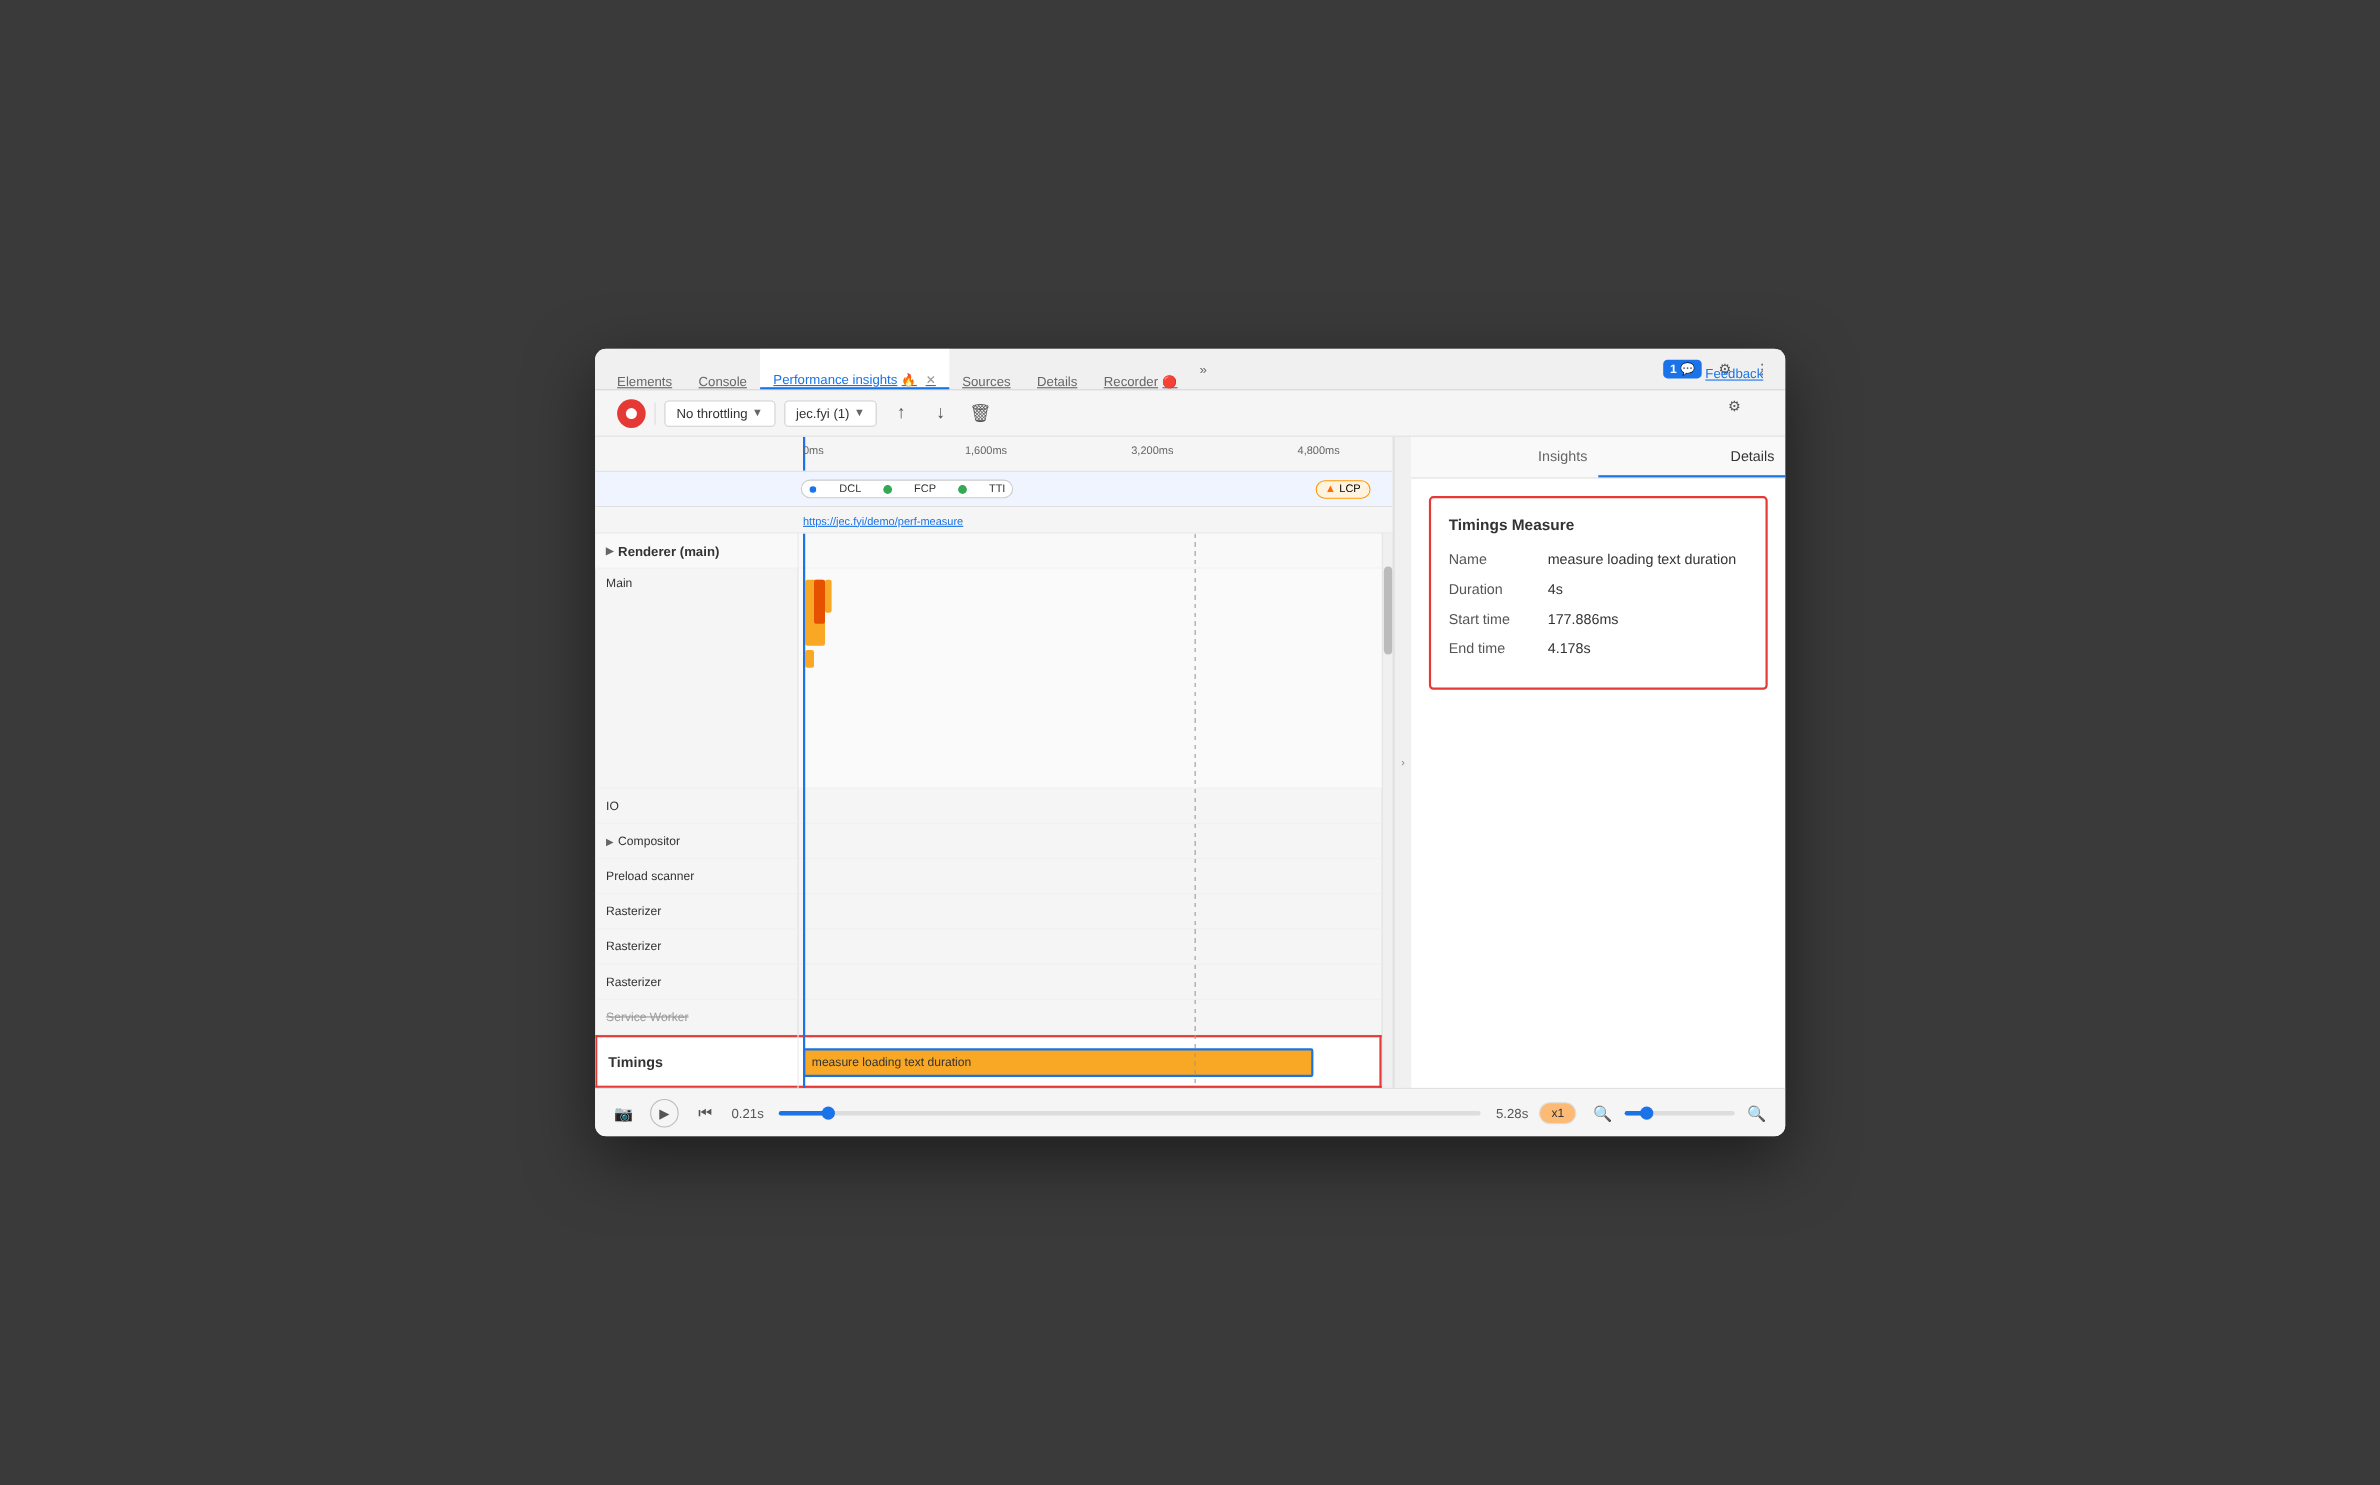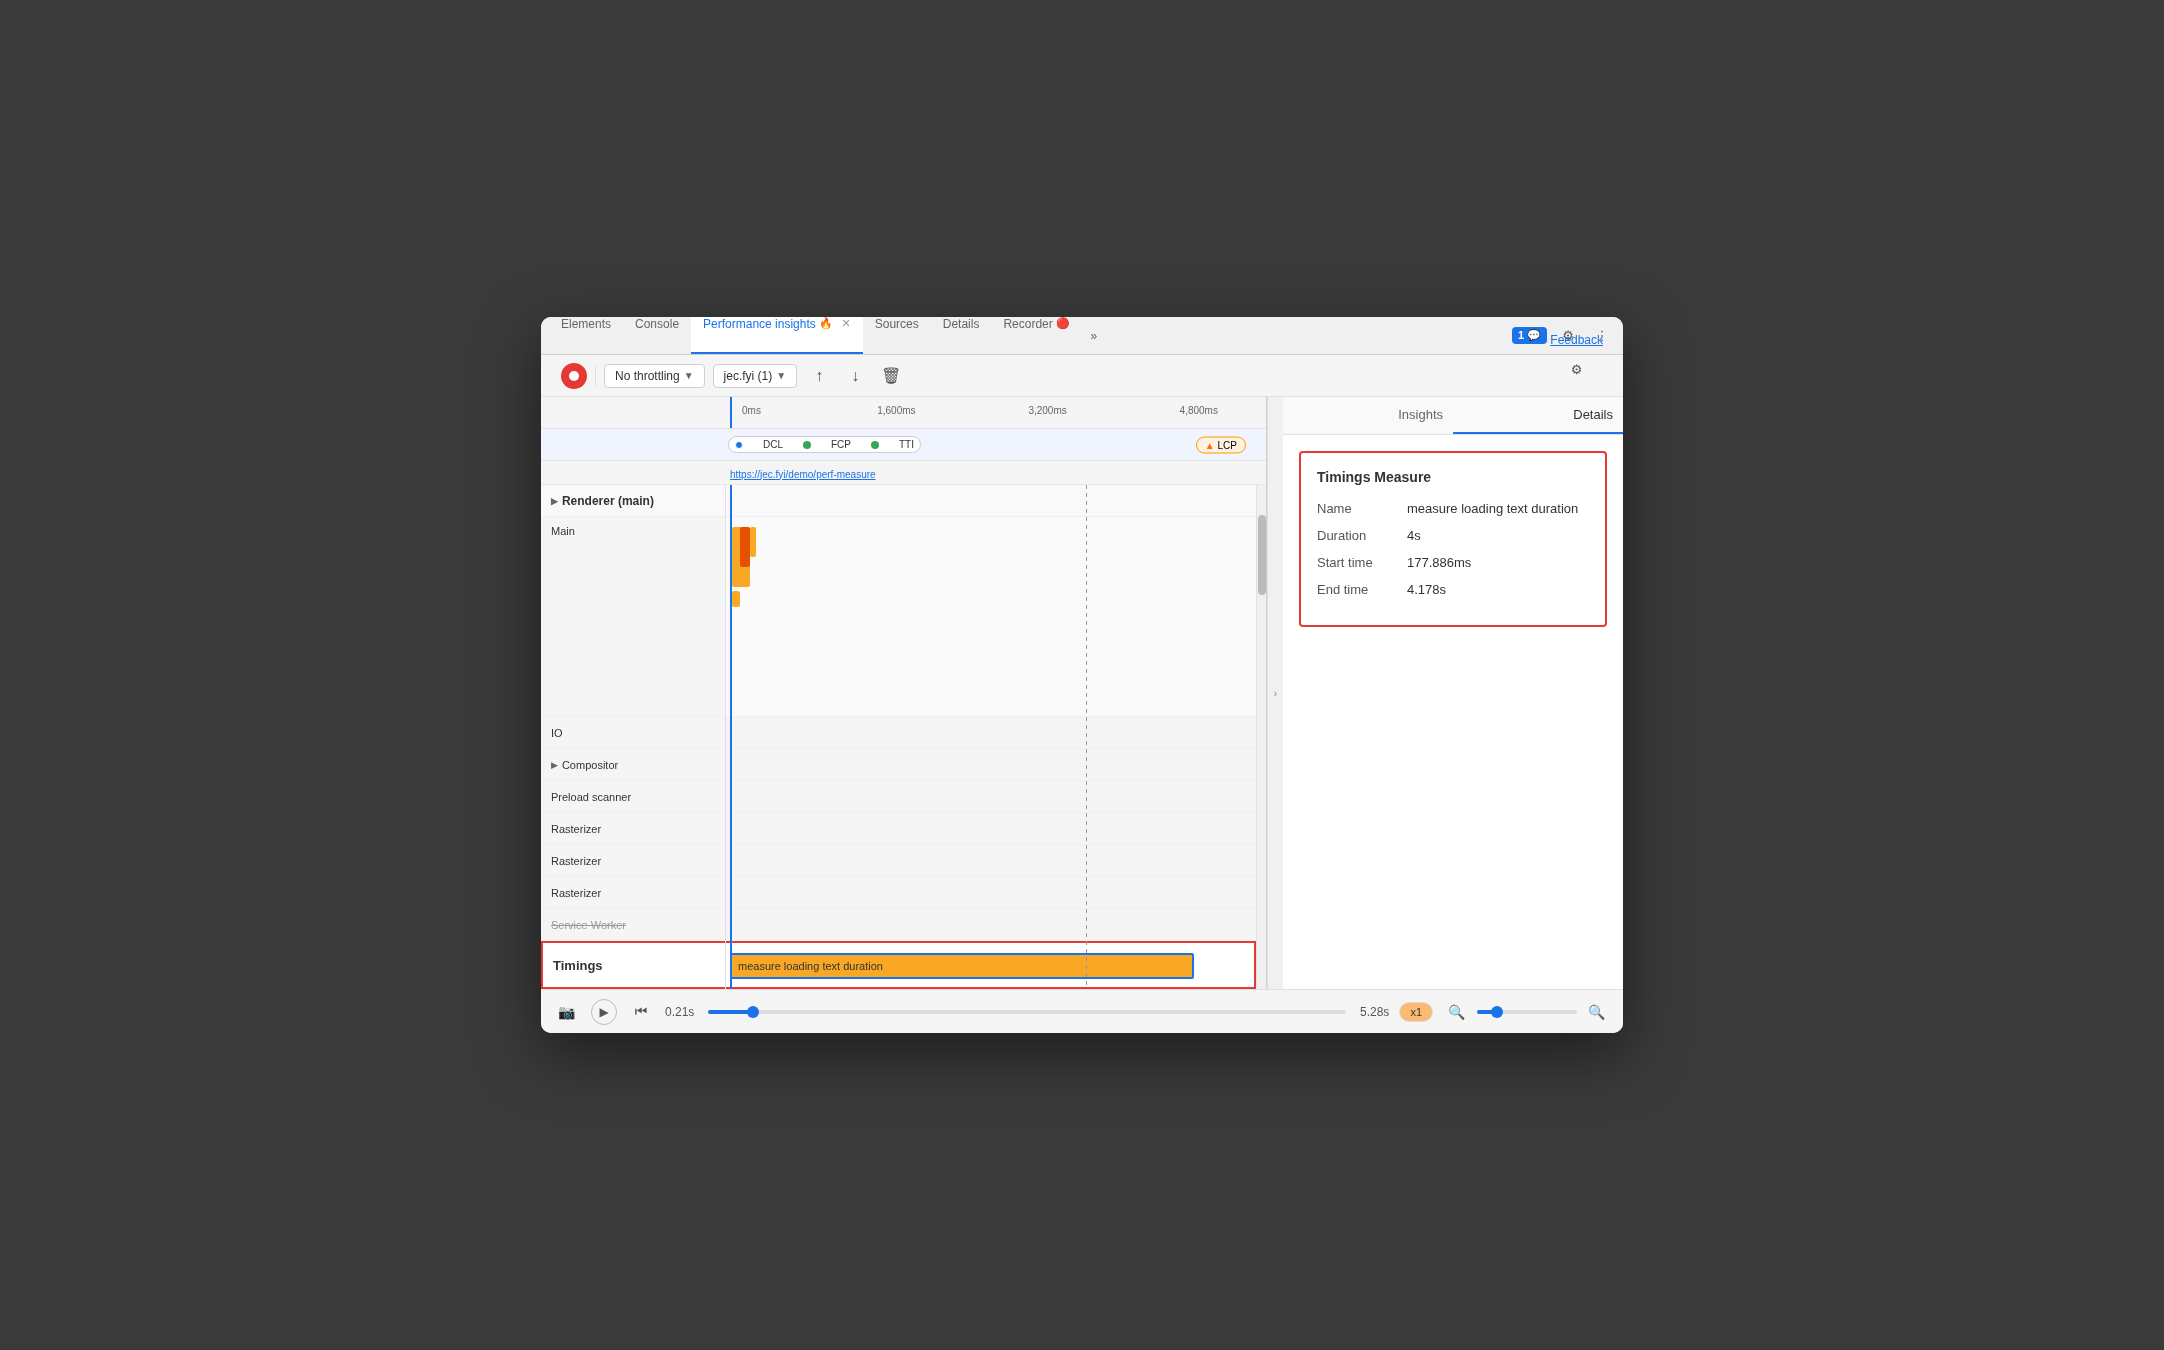--- a/index.html
+++ b/index.html
@@ -54,27 +54,28 @@
     .tabbar {
       background: #f0f0f0;
       height: 38px;
       display: flex;
       align-items: stretch;
       border-bottom: 1px solid #d0d0d0;
       padding: 0 8px;
     }
     .tab {
       display: flex;
-      align-items: flex-start;
+      align-items: flex-end;
       padding: 0 12px;
       font-size: 12px;
       color: #666;
       cursor: pointer;
       gap: 4px;
       white-space: nowrap;
+      text-decoration: underline;
     }
     .tab.active {
       color: #1a73e8;
       border-bottom: 2px solid #1a73e8;
       background: white;
     }
     .tab-close {
       font-size: 11px;
       color: #999;
       margin-left: 4px;
@@ -653,21 +654,21 @@
   </div>
 
   <div class="main-content">
 
     <div class="timeline-panel">
 
       <div class="time-ruler">
         <div class="time-ruler-left"></div>
         <div class="time-ruler-right">
           <div class="time-cursor"></div>
-          <span class="time-marker" style="left: 4px; padding-left: 12px;">0ms</span>
+          <span class="time-marker" style="left: 4px;">0ms</span>
           <span class="time-marker" style="left: 28%;">1,600ms</span>
           <span class="time-marker" style="left: 56%;">3,200ms</span>
           <span class="time-marker" style="left: 84%;">4,800ms</span>
         </div>
       </div>
 
       <div class="milestones-bar">
         <div class="milestones-left"></div>
         <div class="milestones-right">
           <div class="milestone-badge" style="left: 2px; gap: 20px;">

